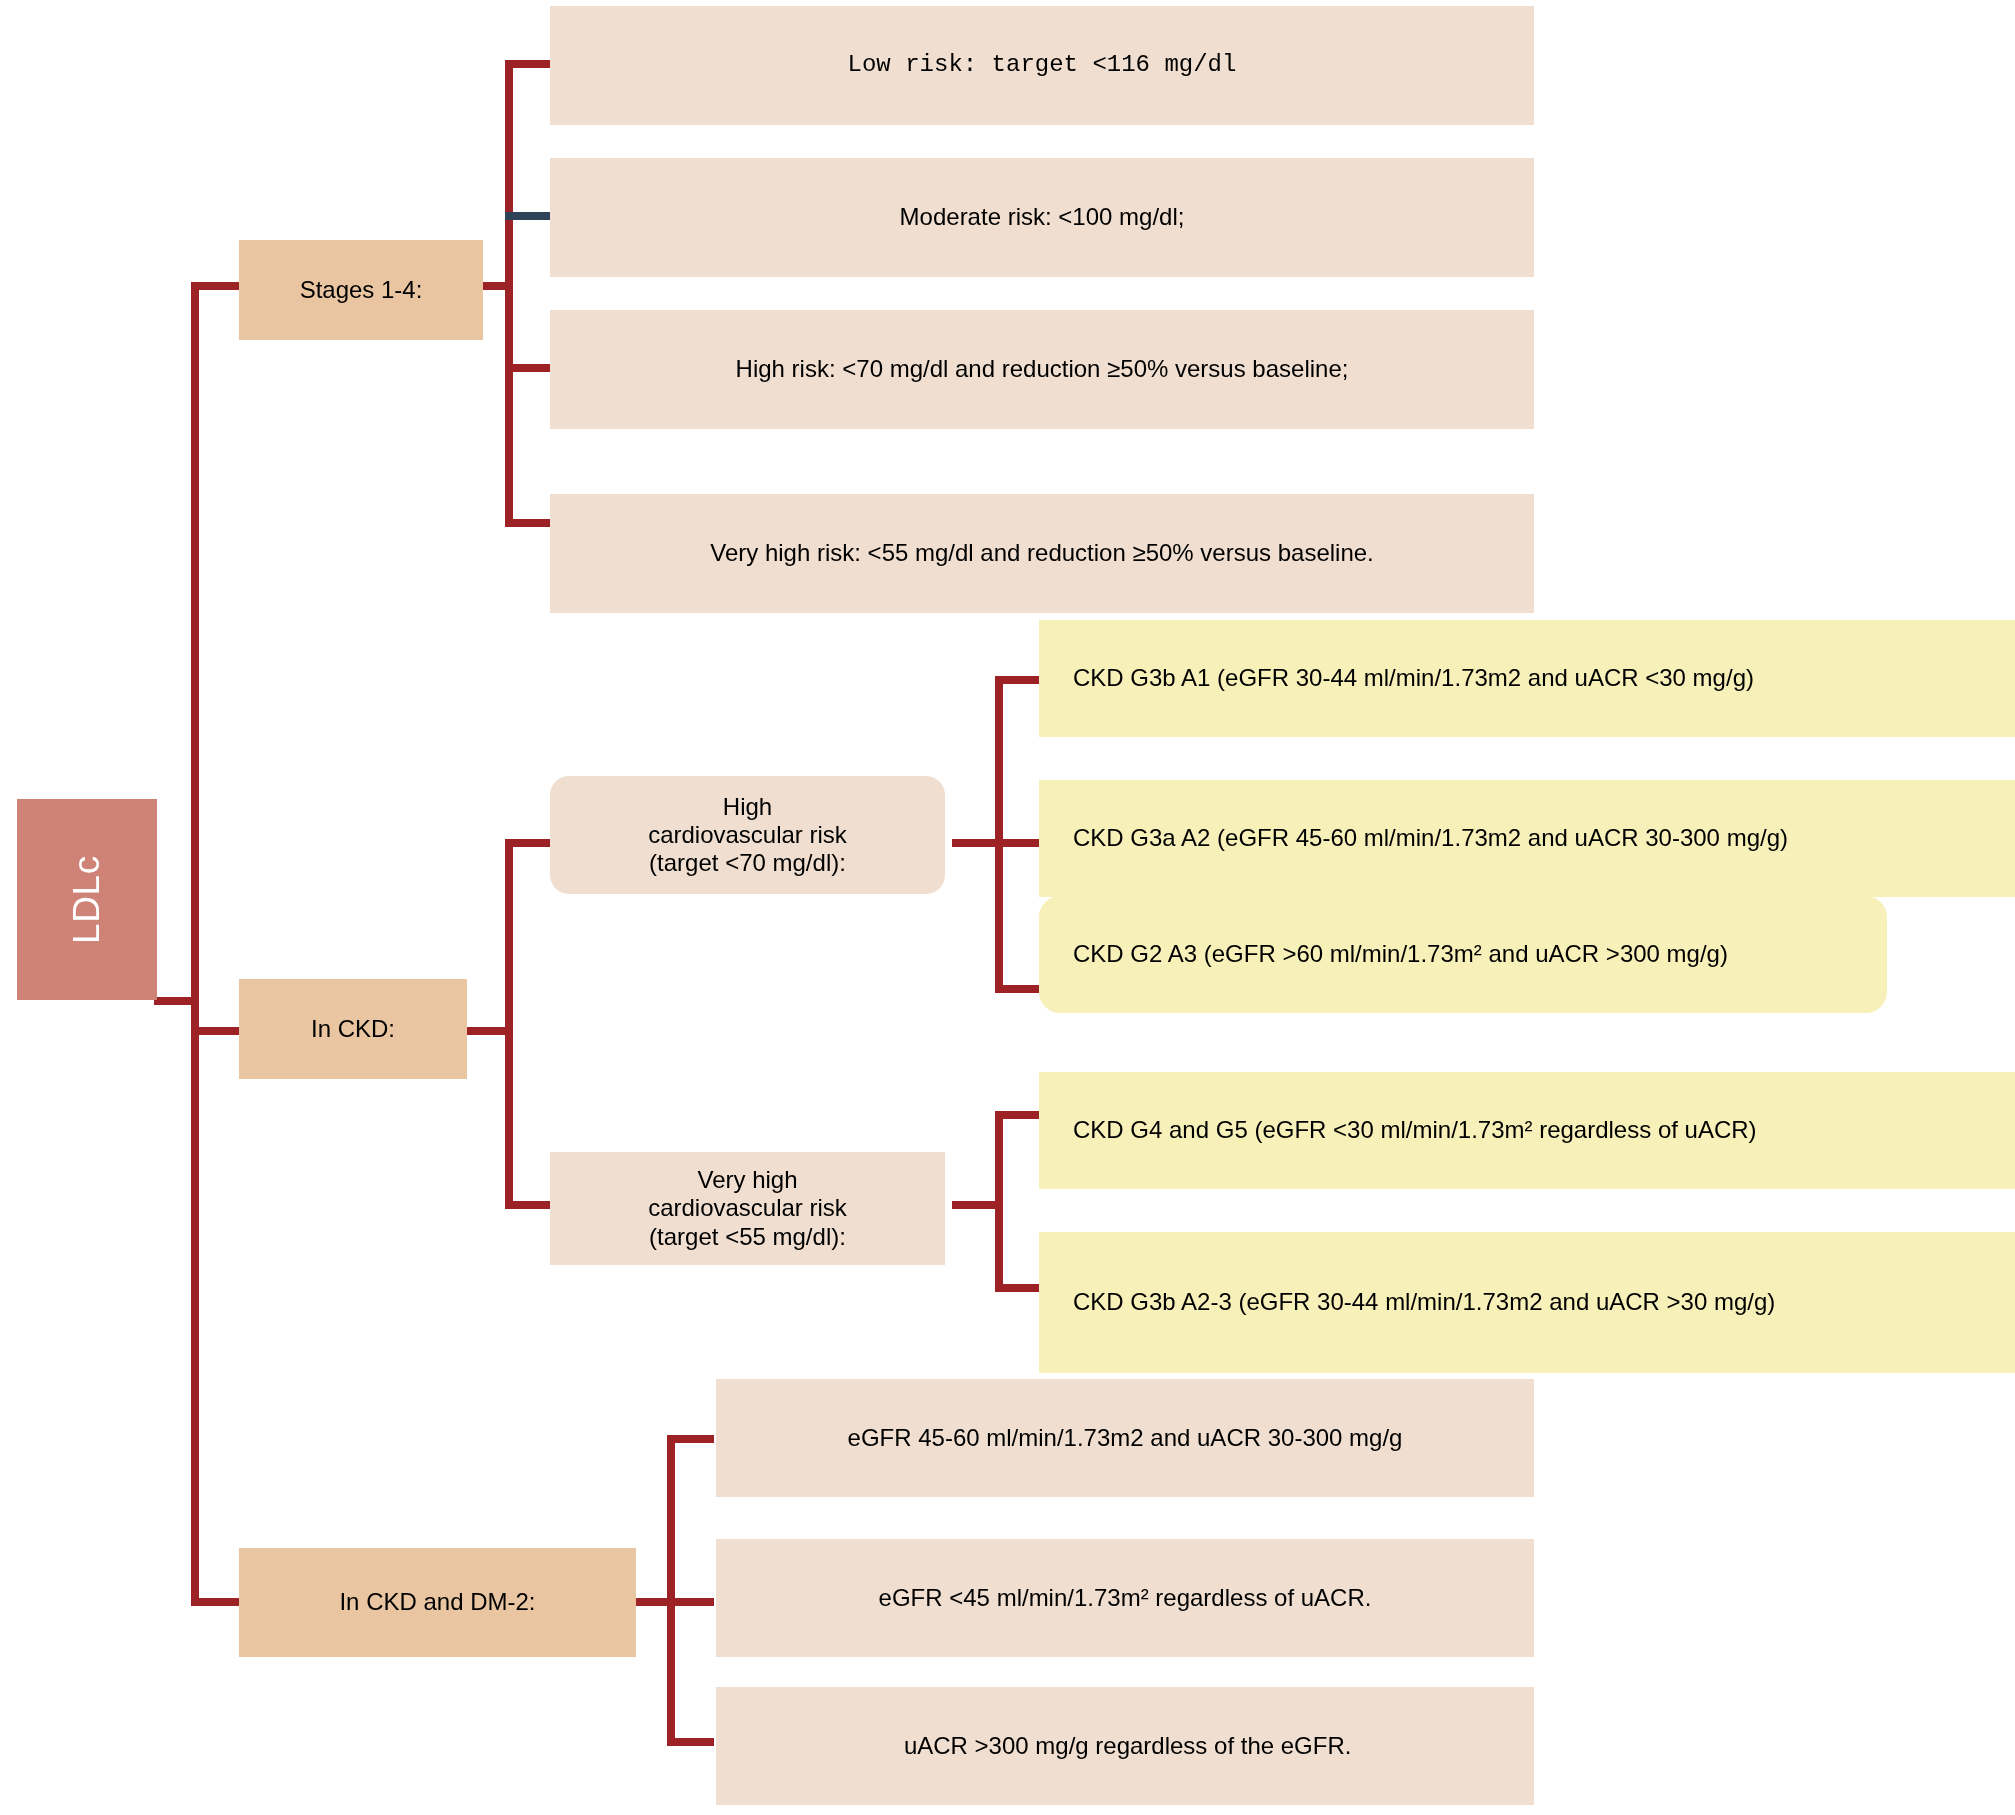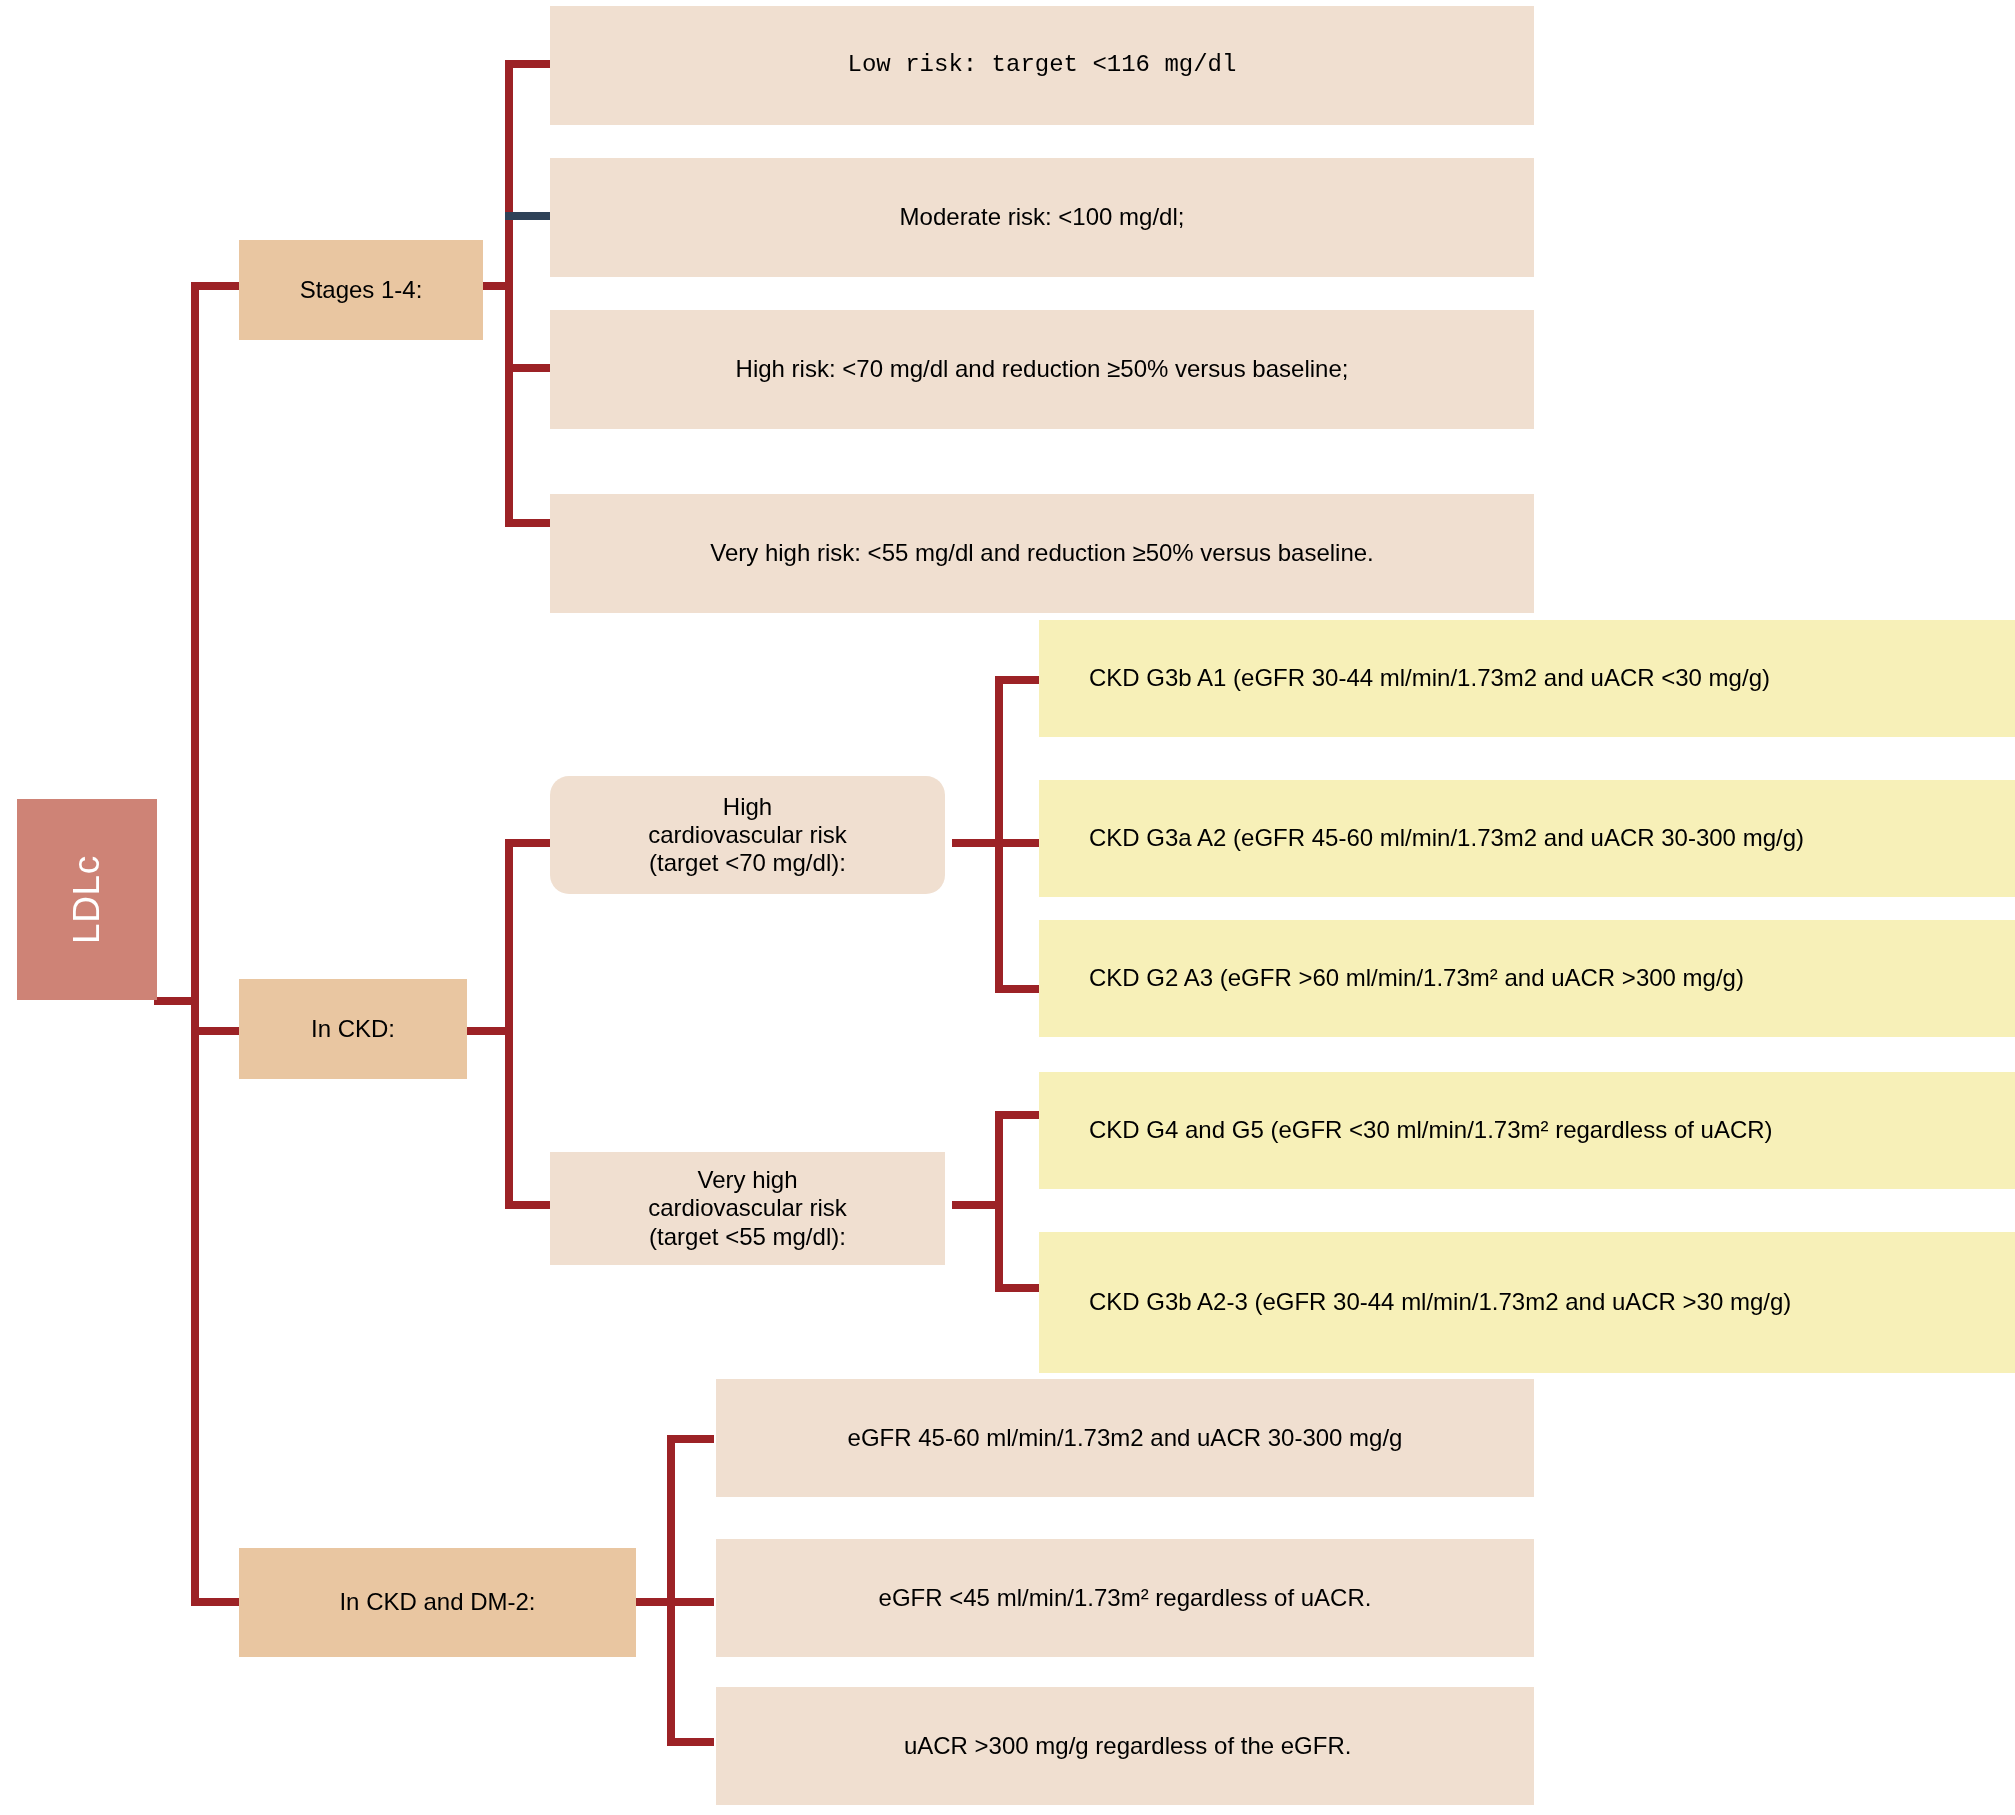--- a/index.html
+++ b/index.html
@@ -18,21 +18,21 @@
     align-items:center;
     justify-content:center;
     text-align:center;
     color:#000000;
     line-height:1.18;
     padding:3.6px 15.7px;
     white-space:pre-line;
   }
   .beige{ background:#F0DFD0; font-size:24px; }
   .tan  { background:#E9C6A1; font-size:24px; }
-  .yellow{background:#F7F0B8; font-size:24px; justify-content:flex-start; text-align:left; padding-left:50px;}
+  .yellow{background:#F7F0B8; font-size:24px; justify-content:flex-start; text-align:left; padding-left:34px;}
   .root{
     background:#CE8376;
     color:#FFFFFF;
     font-size:37px;
     writing-mode:vertical-rl;
     transform:rotate(180deg);
     letter-spacing:0.6px;
   }
   .ln{ position:absolute; background:#9C2226; }
   .ln-blue{ position:absolute; background:#2E4258; }
@@ -95,21 +95,21 @@
   <div class="box beige" style="left:550px; top:776px; width:395px; height:118px;border-radius:19px;">High
 cardiovascular risk
 (target &lt;70 mg/dl):</div>
 
   <div class="box beige" style="left:550px; top:1152px; width:395px; height:113px;">Very high
 cardiovascular risk
 (target &lt;55 mg/dl):</div>
 
   <div class="box yellow" style="left:1039px; top:620px; width:976px; height:117px;">CKD G3b A1 (eGFR 30-44 ml/min/1.73m2 and uACR &lt;30 mg/g)</div>
   <div class="box yellow" style="left:1039px; top:780px; width:976px; height:117px;">CKD G3a A2 (eGFR 45-60 ml/min/1.73m2 and uACR 30-300 mg/g)</div>
-  <div class="box yellow" style="left:1039px; top:920px; width:976px; height:117px;">CKD G2 A3 (eGFR &gt;60 ml/min/1.73m² and uACR &gt;300 mg/g)</div>
+  <div class="box yellow" style="left:1039px; top:896px; width:848px; height:117px;border-radius:21px;">CKD G2 A3 (eGFR &gt;60 ml/min/1.73m² and uACR &gt;300 mg/g)</div>
 
   <div class="box yellow" style="left:1039px; top:1072px; width:976px; height:117px;">CKD G4 and G5 (eGFR &lt;30 ml/min/1.73m² regardless of uACR)</div>
   <div class="box yellow" style="left:1039px; top:1232px; width:976px; height:141px;">CKD G3b A2-3 (eGFR 30-44 ml/min/1.73m2 and uACR &gt;30 mg/g)</div>
 
   <div class="box tan" style="left:239px; top:1548px; width:397px; height:109px;">In CKD and DM-2:</div>
 
   <div class="box beige" style="left:716px; top:1379px; width:818px; height:118px;">eGFR 45-60 ml/min/1.73m2 and uACR 30-300 mg/g</div>
   <div class="box beige" style="left:716px; top:1539px; width:818px; height:118px;">eGFR &lt;45 ml/min/1.73m² regardless of uACR.</div>
   <div class="box beige" style="left:716px; top:1687px; width:818px; height:118px;padding-left:21px;">uACR &gt;300 mg/g regardless of the eGFR.</div>
 

